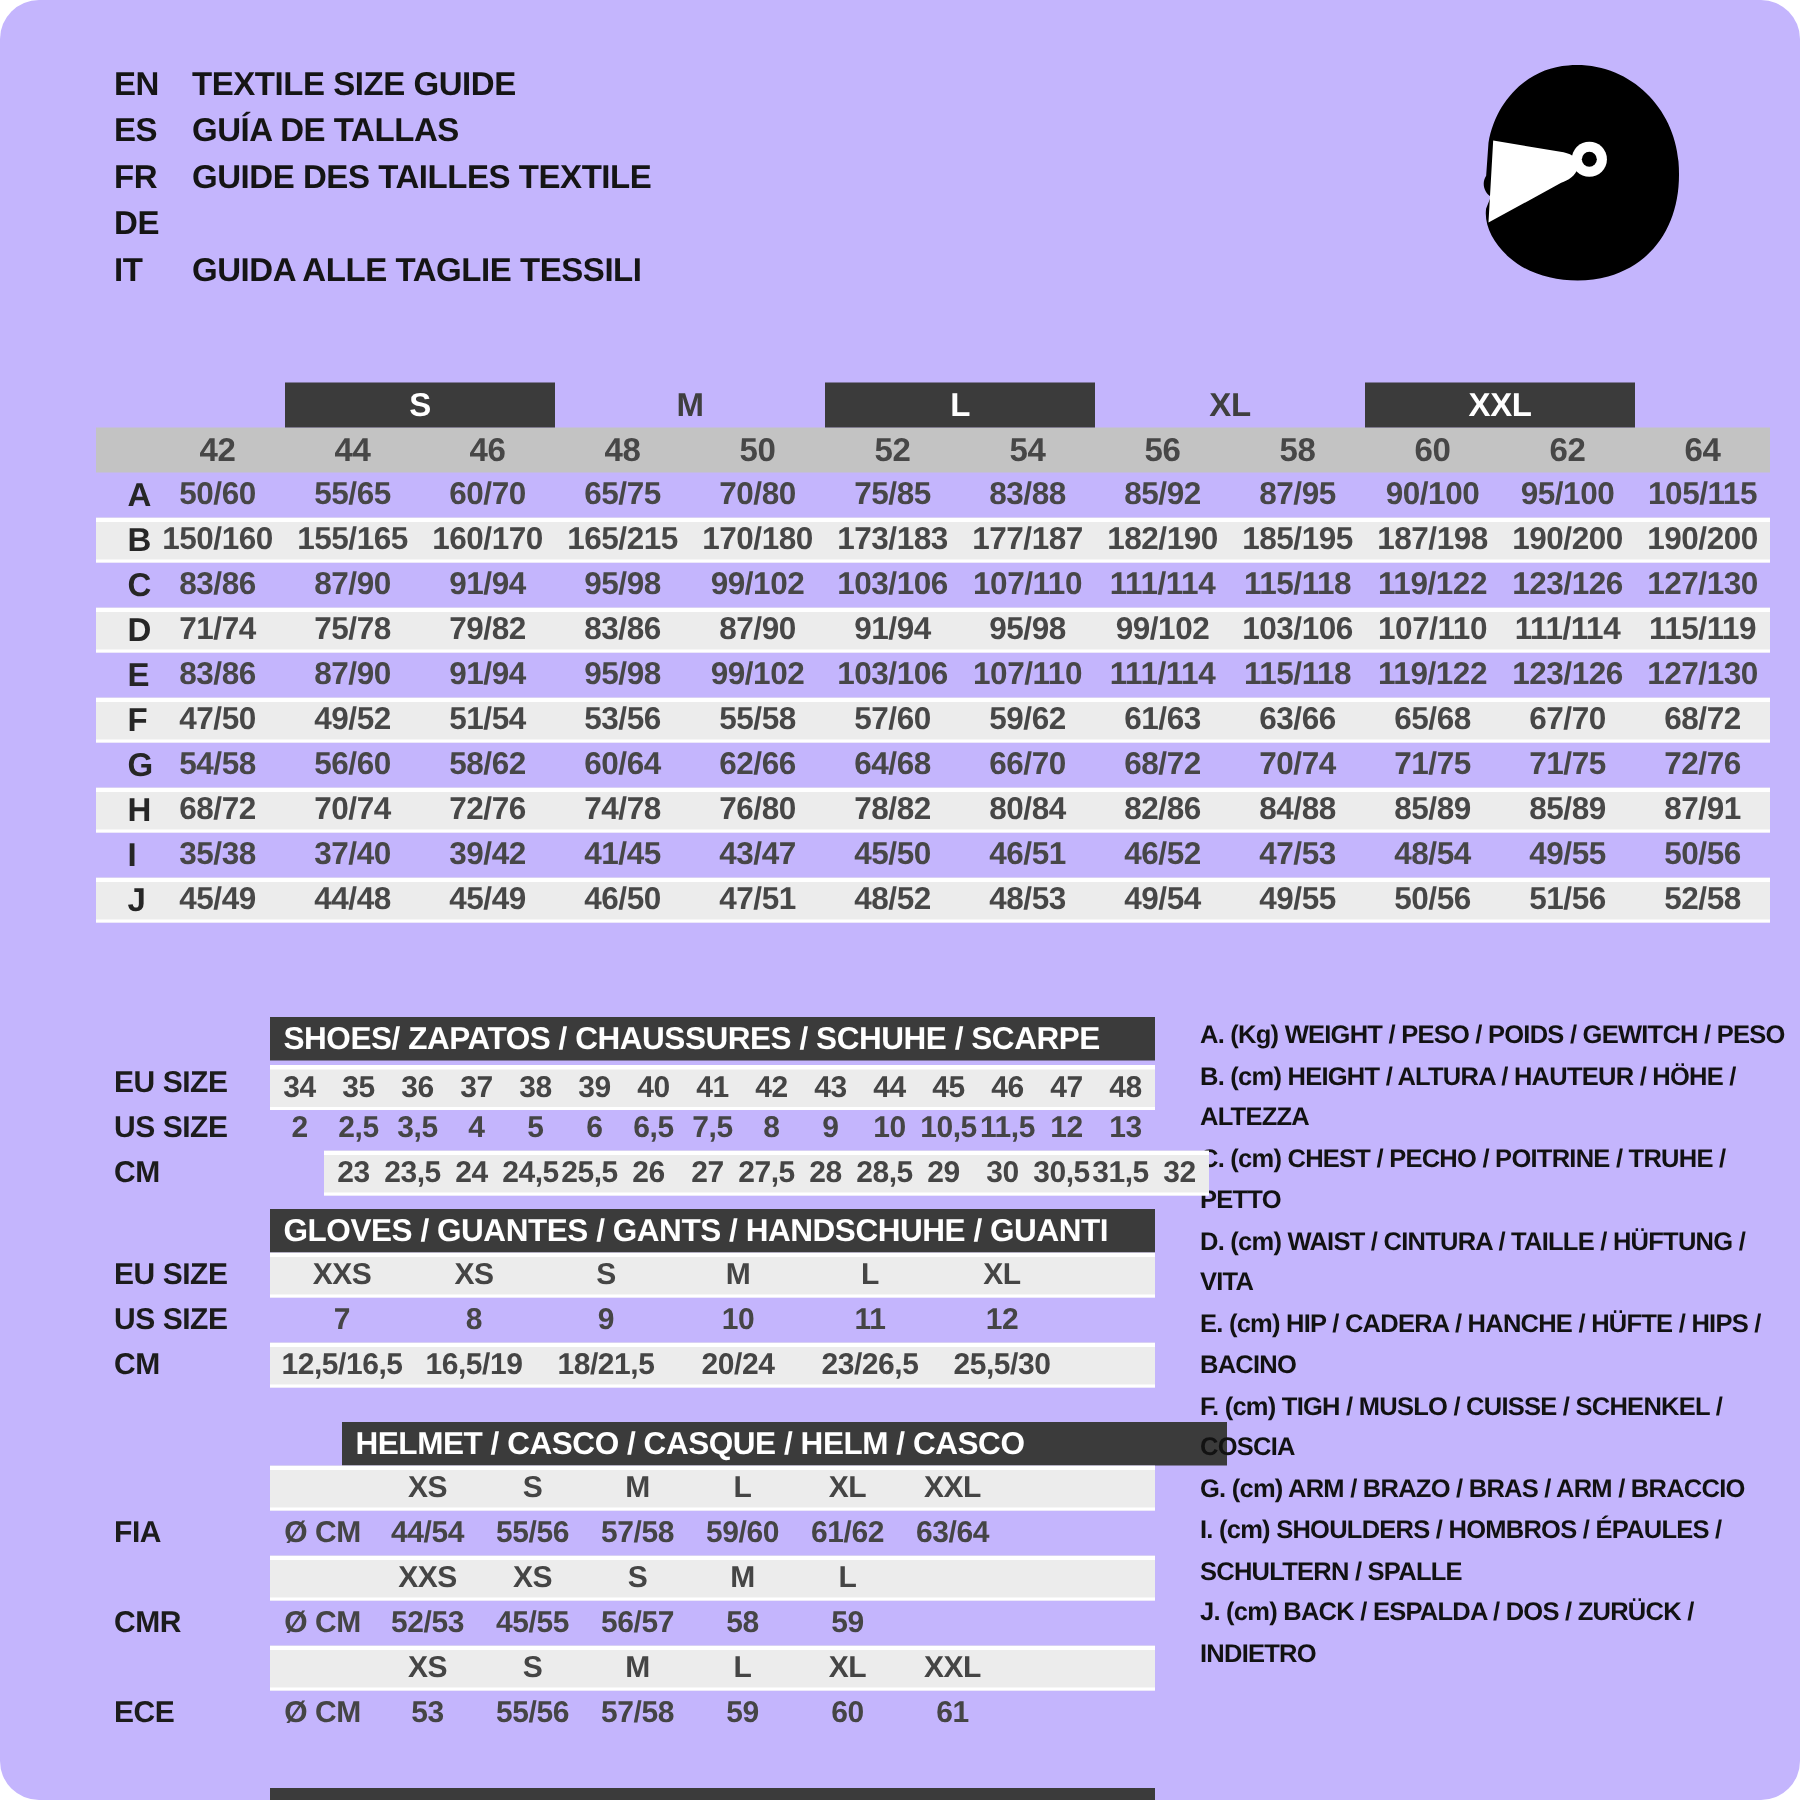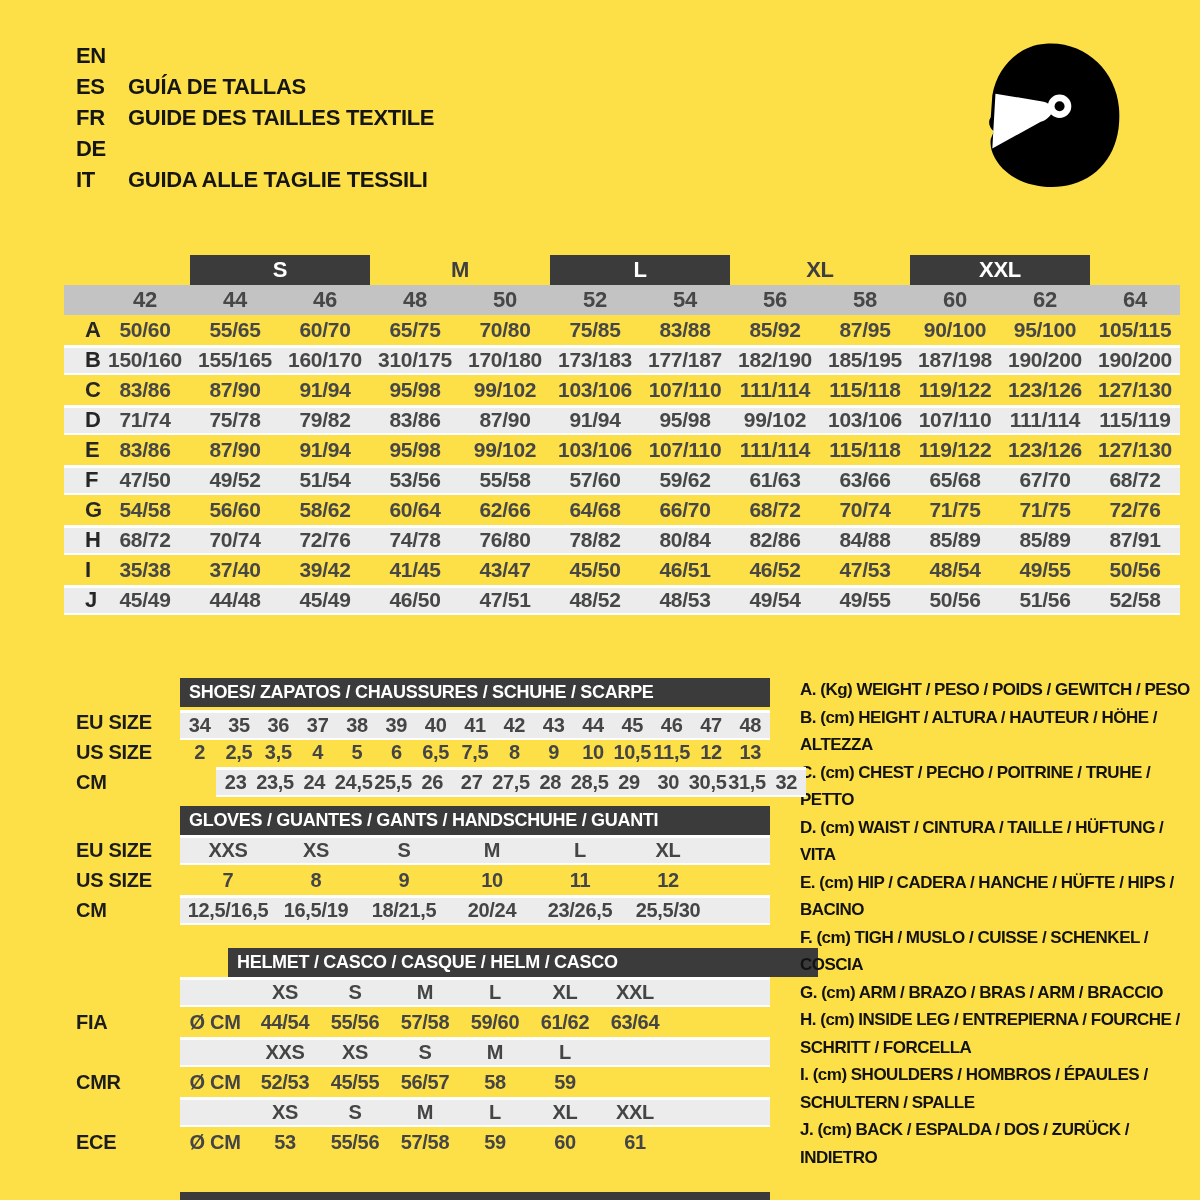--- a/index.html
+++ b/index.html
@@ -1,17 +1,17 @@
 <!DOCTYPE html>
 <html style="--dark: #3b3b3b; --strip: #c3c3c3; --shade: #ececec;"><head>
 <meta charset="utf-8">
 <style>
   html,body{margin:0;padding:0;background:#fff;}
-  .page{position:relative;width:1200px;height:1200px;background:#fde047;overflow:hidden;
-        font-family:"Liberation Sans",sans-serif;font-weight:bold;letter-spacing:-0.3px;color:#454545;}
+  .page{position:relative;width:1200px;height:1200px;background:#c4b5fd;overflow:hidden;
+        font-family:"Liberation Sans",sans-serif;font-weight:bold;letter-spacing:-0.3px;color:#454545;border-radius:26px;}
 
   
   .langs{position:absolute;left:76px;top:40px;font-size:22px;line-height:31px;color:#151515;}
   .lang-row{display:flex;}
   .lang-code{width:52px;flex:0 0 52px;}
 
   
   .helmet-svg{position:absolute;left:972px;top:28px;width:172px;height:172px;}
 
   
@@ -22,21 +22,21 @@
   .gcell.boxed{background:var(--dark);color:#fff;}
   .num-strip{height:30px;line-height:30px;background:var(--strip);}
   .ncell{text-align:center;font-size:22px;color:#474747;}
   .mrow{height:30px;line-height:30px;}
   .mrow.shade{background:var(--shade);box-shadow:inset 0 3px 0 #fff, inset 0 -2px 0 #fff;}
   .mcell{text-align:center;font-size:21px;color:#474747;white-space:nowrap;}
   .rlabel{text-align:left;padding-left:21px;font-size:22px;color:#262626;}
 
   
   .bar{position:absolute;left:180px;width:590px;height:29px;background:var(--dark);
-       color:#fff;font-size:18px;line-height:29px;padding-left:9px;box-sizing:border-box;
+       color:#fff;font-size:21px;line-height:29px;padding-left:9px;box-sizing:border-box;
        white-space:nowrap;overflow:hidden;}
   .bar-shoes{top:678px;} .bar-gloves{top:806px;} .bar-helmet{top:948px;margin-left:48px;}
   .cutbar{position:absolute;left:180px;top:1192px;width:590px;height:8px;background:var(--dark);}
 
   
   .abs-label{position:absolute;left:76px;height:30px;line-height:30px;font-size:20px;color:#1c1c1c;white-space:nowrap;}
 
   
   .srow{position:absolute;left:180px;width:590px;height:30px;line-height:30px;
         display:grid;grid-template-columns:repeat(15,1fr);font-size:20px;text-align:center;}
@@ -54,20 +54,21 @@
           color:#121212;letter-spacing:-0.5px;}
 </style>
 </head>
 <body>
 
 <div class="page">
 
   <div class="langs" id="langs">
       <div class="lang-row">
         <div class="lang-code">EN</div>
+        <div class="lang-title">TEXTILE SIZE GUIDE</div>
       </div>
       <div class="lang-row">
         <div class="lang-code">ES</div>
         <div class="lang-title">GUÍA DE TALLAS</div>
       </div>
       <div class="lang-row">
         <div class="lang-code">FR</div>
         <div class="lang-title">GUIDE DES TAILLES TEXTILE</div>
       </div>
       <div class="lang-row">
@@ -123,21 +124,21 @@
           <div class="mcell">87/95</div>
           <div class="mcell">90/100</div>
           <div class="mcell">95/100</div>
           <div class="mcell">105/115</div>
         </div>
         <div class="mrow grid13 shade">
           <div class="rlabel">B</div>
           <div class="mcell">150/160</div>
           <div class="mcell">155/165</div>
           <div class="mcell">160/170</div>
-          <div class="mcell">310/175</div>
+          <div class="mcell">165/215</div>
           <div class="mcell">170/180</div>
           <div class="mcell">173/183</div>
           <div class="mcell">177/187</div>
           <div class="mcell">182/190</div>
           <div class="mcell">185/195</div>
           <div class="mcell">187/198</div>
           <div class="mcell">190/200</div>
           <div class="mcell">190/200</div>
         </div>
         <div class="mrow grid13">
@@ -276,21 +277,20 @@
   </div>
 
   <div class="legend" id="legend">
       <div class="legend-item">A. (Kg) WEIGHT / PESO / POIDS / GEWITCH / PESO</div>
       <div class="legend-item">B. (cm) HEIGHT / ALTURA / HAUTEUR / HÖHE / ALTEZZA</div>
       <div class="legend-item">C. (cm) CHEST / PECHO / POITRINE / TRUHE / PETTO</div>
       <div class="legend-item">D. (cm) WAIST / CINTURA / TAILLE / HÜFTUNG / VITA</div>
       <div class="legend-item">E. (cm) HIP / CADERA / HANCHE / HÜFTE / HIPS / BACINO</div>
       <div class="legend-item">F. (cm) TIGH / MUSLO / CUISSE / SCHENKEL / COSCIA</div>
       <div class="legend-item">G. (cm) ARM / BRAZO / BRAS / ARM / BRACCIO</div>
-      <div class="legend-item">H. (cm) INSIDE LEG / ENTREPIERNA / FOURCHE / SCHRITT / FORCELLA</div>
       <div class="legend-item">I. (cm) SHOULDERS / HOMBROS / ÉPAULES / SCHULTERN / SPALLE</div>
       <div class="legend-item">J. (cm) BACK / ESPALDA / DOS / ZURÜCK / INDIETRO</div>
     </div>
 
   <div class="cutbar"></div>
 
 <div class="abs-label" style="top: 707px;">EU SIZE</div>
     <div class="srow shade" style="top: 710px;">
       <div class="cell">34</div>
       <div class="cell">35</div>

